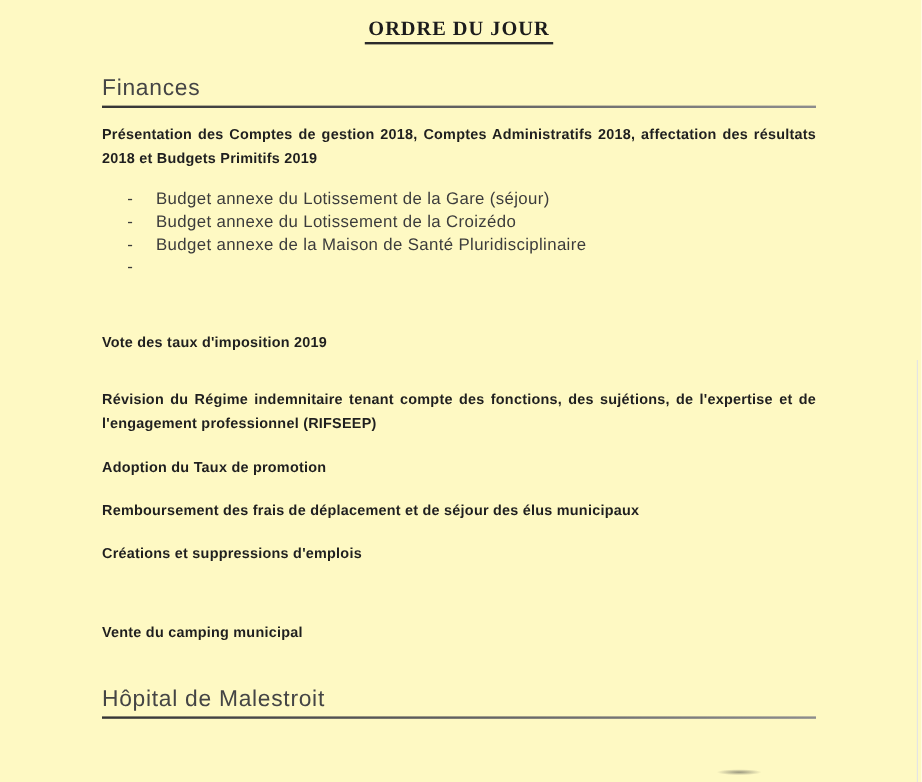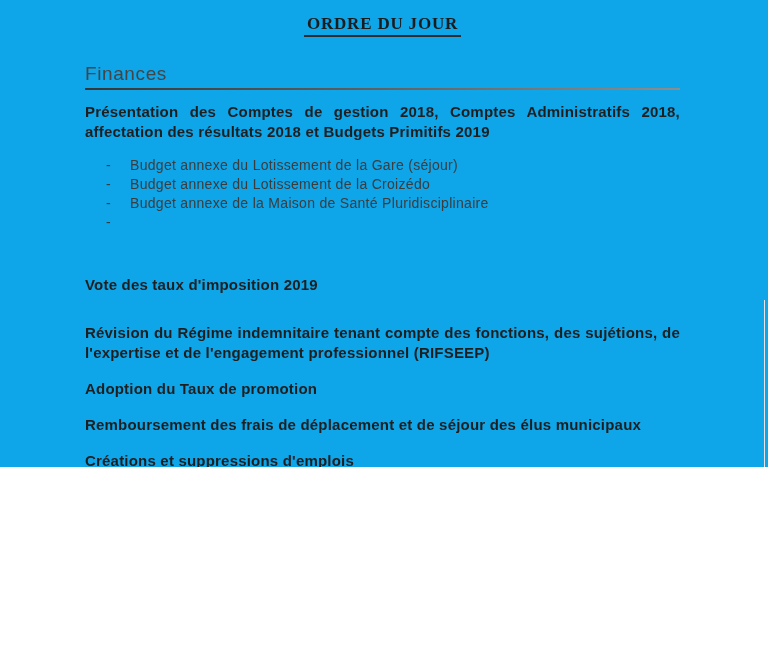--- a/index.html
+++ b/index.html
@@ -3,22 +3,22 @@
 <meta charset="utf-8">
 <style>
   html, body {
     margin: 0;
     padding: 0;
     background: #ffffff;
   }
   .page {
     position: relative;
     width: 768px;
-    height: 467px;
-    background: #0ea5e9;
+    height: 652px;
+    background: #fef9c3;
     overflow: hidden;
     font-family: "Liberation Sans", sans-serif;
     color: #2a2a2a;
     box-sizing: border-box;
     padding: 14px 88px 0 85px;
   }
   
   .title-wrap {
     text-align: center;
     margin: 0 0 26px 0;
@@ -40,21 +40,21 @@
     letter-spacing: 0.6px;
     color: #454545;
     margin: 0;
     padding-bottom: 3px;
     border-bottom: 2px solid;
     border-image: linear-gradient(90deg, #353535, #8d8d8d) 1;
   }
   
   .item {
     font-weight: 700;
-    font-size: 15px;
+    font-size: 12px;
     letter-spacing: 0.2px;
     color: #1f1f1f;
     line-height: 20px;
     margin: 0;
   }
   .justify { text-align: justify; }
   .dash-list {
     list-style: none;
     margin: 14px 0 0 0;
     padding: 0 0 0 21px;
@@ -129,20 +129,21 @@
   </section>
 
   <section class="sec-gestion">
     <p class="item justify mt-rule">Révision du Régime indemnitaire tenant compte des fonctions, des sujétions, de l'expertise et de l'engagement professionnel (RIFSEEP)</p>
     <p class="item mt-para">Adoption du Taux de promotion</p>
     <p class="item mt-para">Remboursement des frais de déplacement et de séjour des élus municipaux</p>
     <p class="item mt-para">Créations et suppressions d'emplois</p>
   </section>
 
   <section class="sec-camping">
+    <p class="item mt-rule">Vente du camping municipal</p>
   </section>
 
   <section class="sec-hopital">
     <h2 class="sec-h">Hôpital de Malestroit</h2>
 
   </section>
 
   <div class="edge-line"></div>
   <div class="smudge"></div>
 </div>

